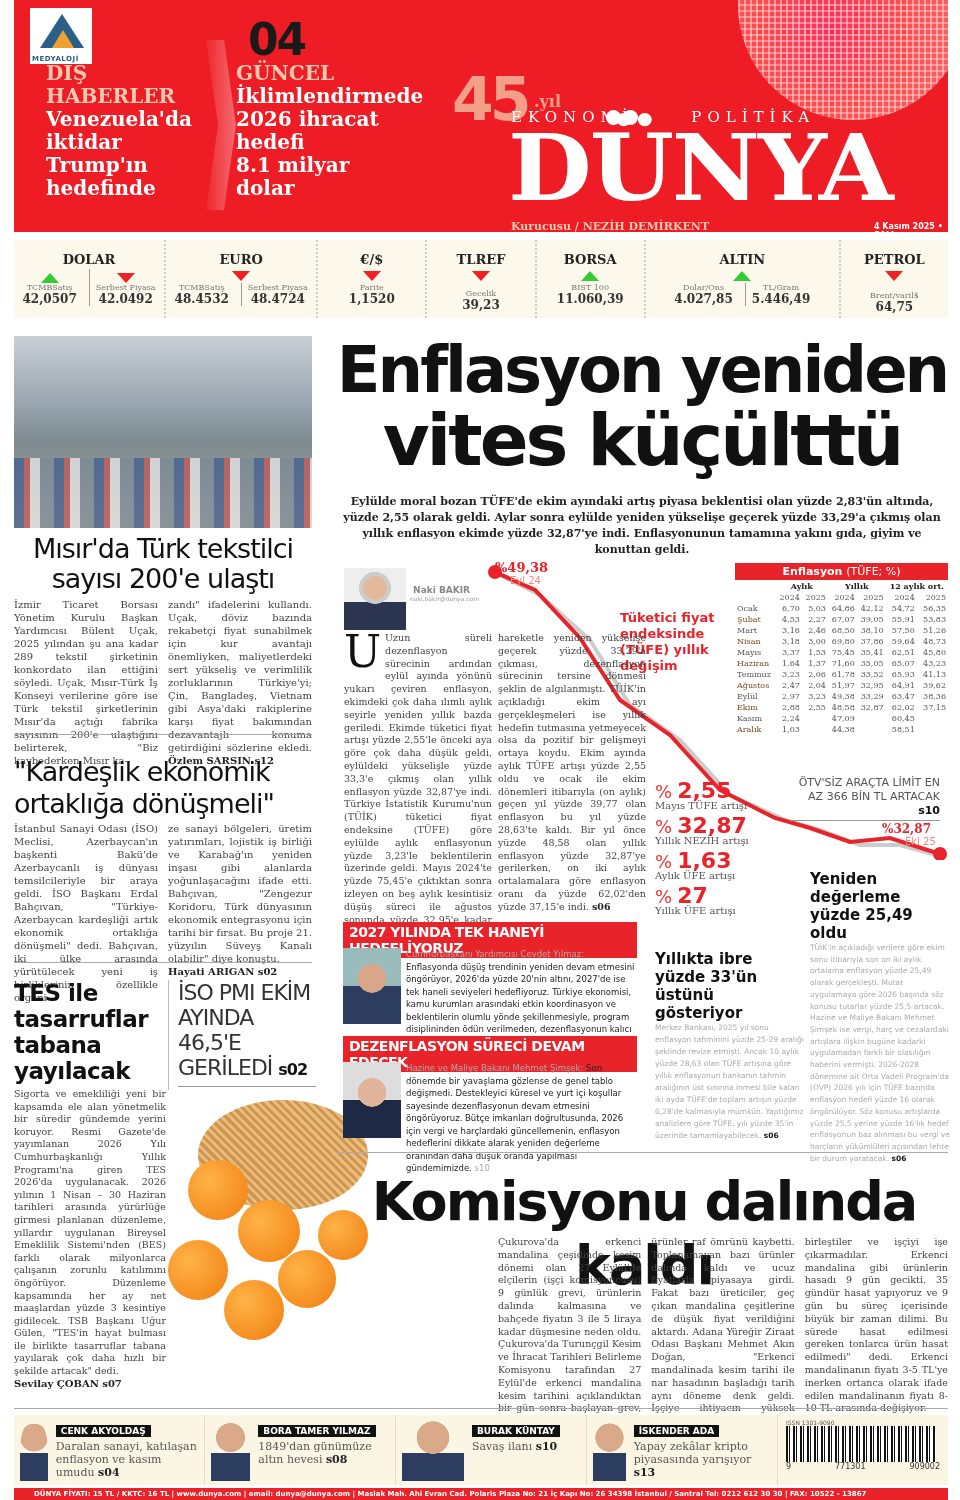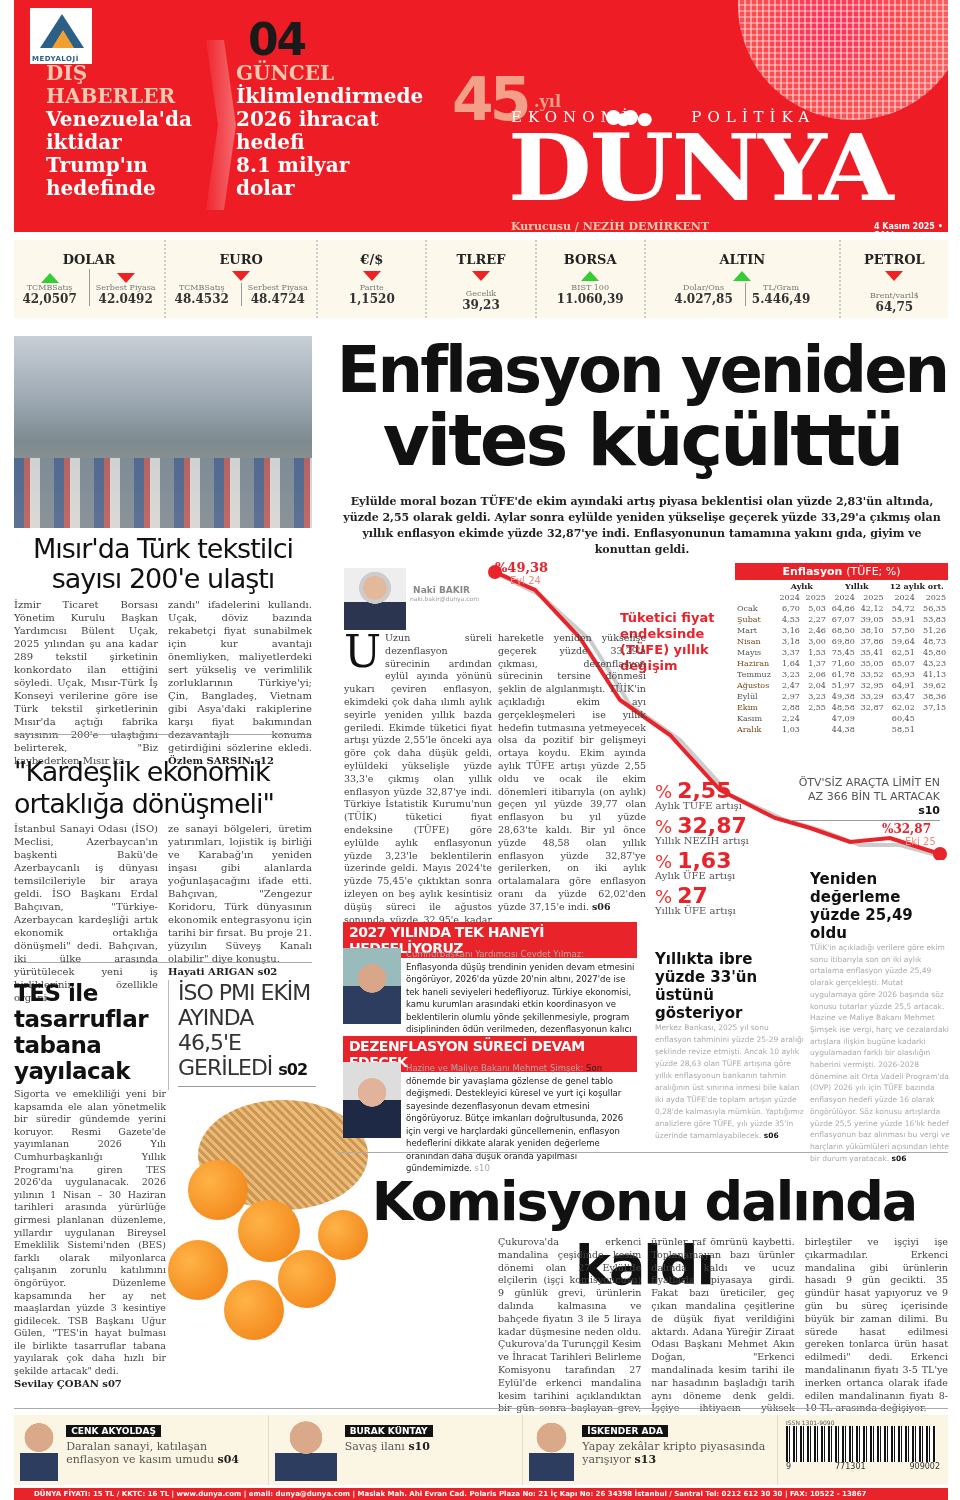--- a/index.html
+++ b/index.html
@@ -246,21 +246,21 @@
 <div class="abs" style="left:410px;top:585px;text-align:right;width:60px">
   <div style="font:bold 9px 'DejaVu Sans',sans-serif;color:#888">Naki BAKIR</div>
   <div style="font:6px 'DejaVu Sans',sans-serif;color:#999">naki.bakir@dunya.com</div>
 </div>
 <p class="abs body" style="left:344px;top:632px;width:148px;font-size:9.5px;line-height:12.8px">
   <span style="float:left;font:44px/40px 'DejaVu Serif',serif;color:#111;margin-right:4px">U</span><span>Uzun süreli dezenflasyon sürecinin ardından eylül ayında yönünü yukarı çeviren enflasyon, ekimdeki çok daha ılımlı aylık seyirle yeniden yıllık bazda geriledi. Ekimde tüketici fiyat artışı yüzde 2,55'le önceki aya göre çok daha düşük geldi, eylüldeki yükselişle yüzde 33,3'e çıkmış olan yıllık enflasyon yüzde 32,87'ye indi. Türkiye İstatistik Kurumu'nun (TÜİK) tüketici fiyat endeksine (TÜFE) göre eylülde aylık enflasyonun yüzde 3,23'le beklentilerin üzerinde geldi. Mayıs 2024'te yüzde 75,45'e çıktıktan sonra izleyen on beş aylık kesintisiz düşüş süreci ile ağustos sonunda yüzde 32,95'e kadar inmiş olan yıllık enflasyonun bu</span>
 </p>
 <p class="abs body" style="left:498px;top:632px;width:148px;font-size:9.5px;line-height:12.8px"><span>hareketle yeniden yükselişe geçerek yüzde 33,29'a çıkması, dezenflasyon sürecinin tersine dönmesi şeklin de algılanmıştı. TÜİK'in açıkladığı ekim ayı gerçekleşmeleri ise yıllık hedefin tutmasına yetmeyecek olsa da pozitif bir gelişmeyi ortaya koydu. Ekim ayında aylık TÜFE artışı yüzde 2,55 oldu ve ocak ile ekim dönemleri itibarıyla (on aylık) geçen yıl yüzde 39,77 olan enflasyon bu yıl yüzde 28,63'te kaldı. Bir yıl önce yüzde 48,58 olan yıllık enflasyon yüzde 32,87'ye gerilerken, on iki aylık ortalamalara göre enflasyon oranı da yüzde 62,02'den yüzde 37,15'e indi.</span> <b>s06</b></p>
 
 <div class="abs" style="left:655px;top:778px;width:130px">
-  <div><span class="stat-pct">%</span> <span class="stat-num">2,55</span><div class="stat-lbl">Aylık TÜFE artışı</div></div>
+  <div><span class="stat-pct">%</span> <span class="stat-num">2,55</span><div class="stat-lbl">Mayıs TÜFE artışı</div></div>
   <div style="margin-top:2px"><span class="stat-pct">%</span> <span class="stat-num">32,87</span><div class="stat-lbl">Yıllık NEZİH artışı</div></div>
   <div style="margin-top:2px"><span class="stat-pct">%</span> <span class="stat-num">1,63</span><div class="stat-lbl">Aylık ÜFE artışı</div></div>
   <div style="margin-top:2px"><span class="stat-pct">%</span> <span class="stat-num">27</span><div class="stat-lbl">Yıllık ÜFE artışı</div></div>
 </div>
 <div class="abs" style="left:790px;top:776px;width:150px;text-align:right;font:11px/14px 'DejaVu Sans',sans-serif;color:#555;border-bottom:1px solid #999;padding-bottom:2px">
   <span>ÖTV'SİZ ARAÇTA LİMİT EN AZ 366 BİN TL ARTACAK</span> <b style="color:#111">s10</b>
 </div>
 
 <div id="tbl" class="abs">
   <div class="th"><span>Enflasyon</span> <span style="font-weight:normal">(TÜFE; %)</span></div>
@@ -417,20 +417,24 @@
   <p class="body" style="flex:1;font-size:9.5px;line-height:12.8px">Çukurova'da erkenci mandalina çeşidinde kesim dönemi olan 27 Eylül'de elçilerin (işçi komisyoncusu) 9 günlük grevi, ürünlerin dalında kalmasına ve bahçede fiyatın 3 ile 5 liraya kadar düşmesine neden oldu. Çukurova'da Turunçgil Kesim ve İhracat Tarihleri Belirleme Komisyonu tarafından 27 Eylül'de erkenci mandalina kesim tarihini açıklandıktan bir gün sonra başlayan grev, mandalinayı dalında bıraktı. Bazı</p>
   <p class="body" style="flex:1;font-size:9.5px;line-height:12.8px">ürünler raf ömrünü kaybetti. Toplanamayan bazı ürünler dalında kaldı ve ucuz fiyatlarla piyasaya girdi. Fakat bazı üreticiler, geç çıkan mandalina çeşitlerine de düşük fiyat verildiğini aktardı. Adana Yüreğir Ziraat Odası Başkanı Mehmet Akın Doğan, "Erkenci mandalinada kesim tarihi ile nar hasadının başladığı tarih aynı döneme denk geldi. İşçiye ihtiyacın yüksek olduğu bu dönemde elçiler greve gitmiş oldu. Elçiler</p>
   <p class="body" style="flex:1;font-size:9.5px;line-height:12.8px"><span>birleştiler ve işçiyi işe çıkarmadılar. Erkenci mandalina gibi ürünlerin hasadı 9 gün gecikti. 35 gündür hasat yapıyoruz ve 9 gün bu süreç içerisinde büyük bir zaman dilimi. Bu sürede hasat edilmesi gereken tonlarca ürün hasat edilmedi" dedi. Erkenci mandalinanın fiyatı 3-5 TL'ye inerken ortanca olarak ifade edilen mandalinanın fiyatı 8-10 TL arasında değişiyor.</span><br><b class="sig">Mehmet Hanifi GÜLEL s15</b></p>
 </div>
 <div class="abs rule" style="left:14px;top:1408px;width:934px;height:1px"></div>
 
 <div id="cols" class="abs">
   <div class="col">
     <div class="col-pic"></div>
     <div><span class="col-name">CENK AKYOLDAŞ</span><div class="col-title"><span>Daralan sanayi, katılaşan enflasyon ve kasım umudu</span> <b>s04</b></div></div>
+  </div>
+  <div class="col">
+    <div class="col-pic"></div>
+    <div><span class="col-name">BORA TAMER YILMAZ</span><div class="col-title"><span>1849'dan günümüze altın hevesi</span> <b>s08</b></div></div>
   </div>
   <div class="col">
     <div class="col-pic"></div>
     <div><span class="col-name">BURAK KÜNTAY</span><div class="col-title"><span>Savaş ilanı</span> <b>s10</b></div></div>
   </div>
   <div class="col">
     <div class="col-pic"></div>
     <div><span class="col-name">İSKENDER ADA</span><div class="col-title"><span>Yapay zekâlar kripto piyasasında yarışıyor</span> <b>s13</b></div></div>
   </div>
   <div style="width:170px;padding:4px 8px">

